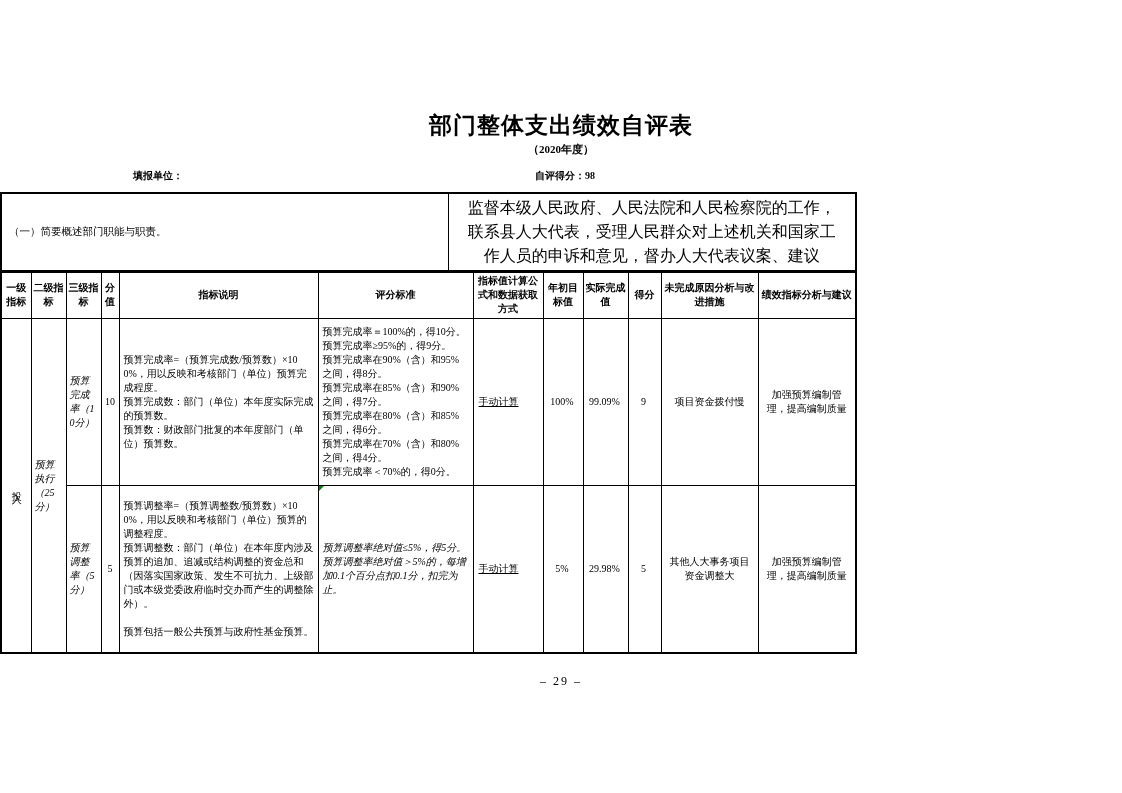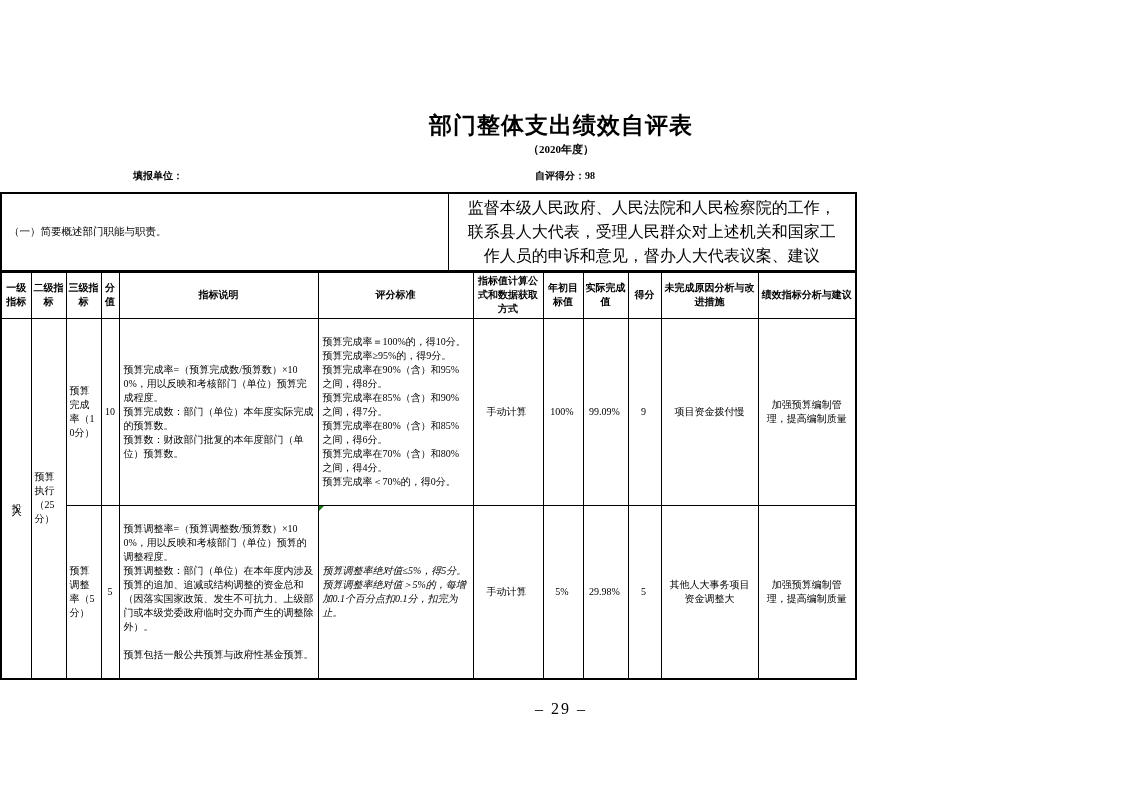--- a/index.html
+++ b/index.html
@@ -82,43 +82,44 @@
     writing-mode:vertical-rl;
     text-orientation:upright;
     display:inline-block;
     letter-spacing:3px;
     font-size:10px;
   }
   .lv2,.lv3{
     text-align:left;
     padding:2px 2px 2px 3px;
     word-break:break-all;
+    font-style:italic;
   }
   .score-col{text-align:center;padding:1px;}
   .desc{
     text-align:left;
-    padding:16px 4px;
+    padding:6px 4px;
     white-space:pre-line;
     word-break:break-all;
   }
-  .method{text-align:left;padding:2px 3px 2px 13px;}
+  .method{text-align:left;padding:2px 3px 2px 5px;text-decoration:underline;}
   .num{text-align:center;padding:2px 3px 2px 1px;}
   .ctr{text-align:center;padding:2px 5px;}
   .rel{position:relative;font-style:italic;}
   .tri{
     position:absolute;
     top:0;left:0;
     width:0;height:0;
     border-top:5px solid #157a15;
     border-right:5px solid transparent;
   }
   .pagenum{
     text-align:center;
     margin-top:20px;
-    font-size:16px;
+    font-size:12px;
     letter-spacing:2px;
   }
 </style>
 </head>
 <body>
 
 <div class="page">
 
   <div class="title">部门整体支出绩效自评表</div>
   <div class="subtitle">（2020年度）</div>

